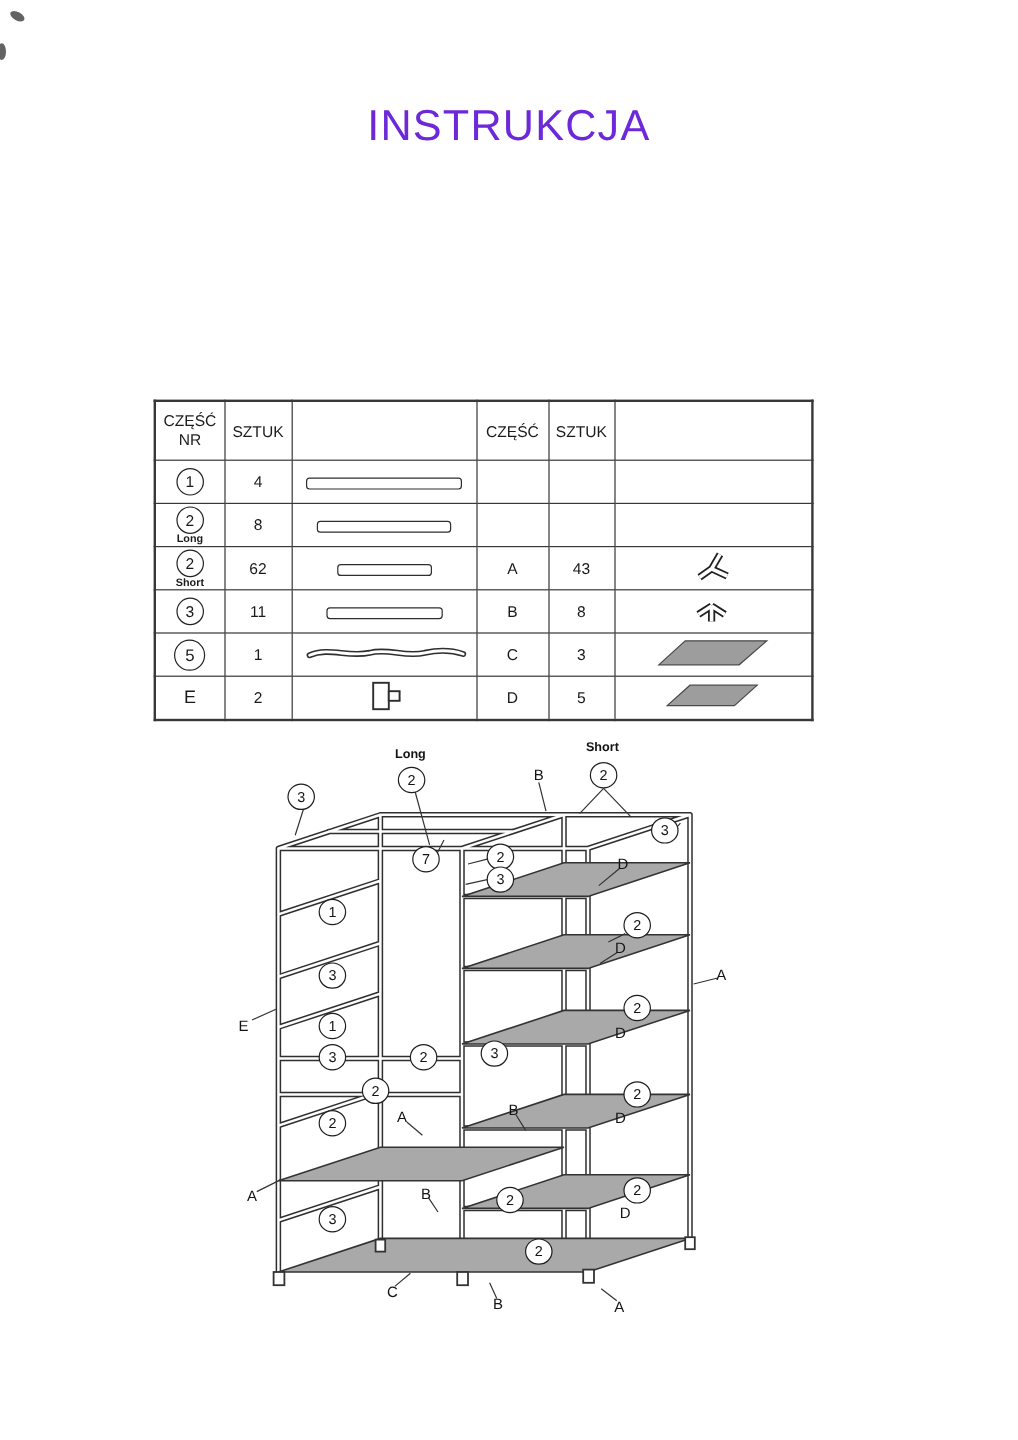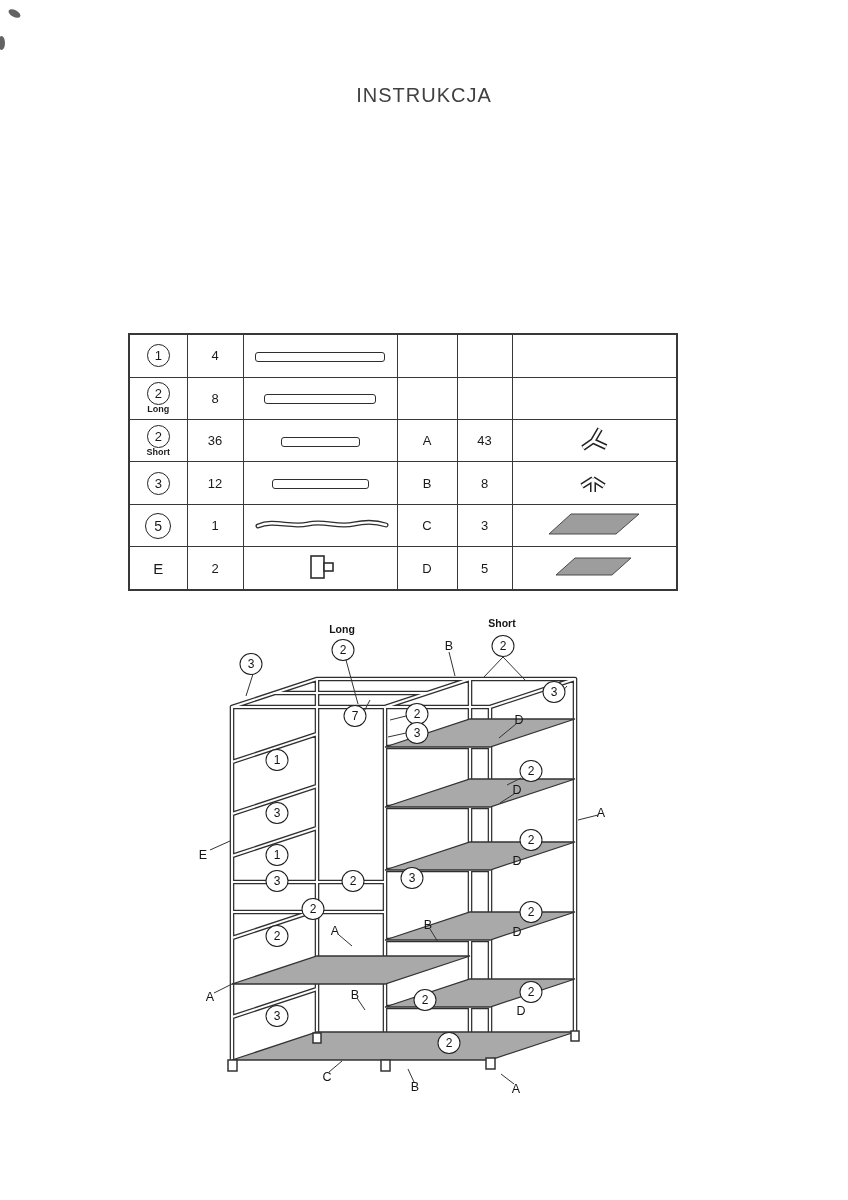--- a/index.html
+++ b/index.html
@@ -6,21 +6,21 @@
   .page{
     position:relative;width:848px;height:1200px;background:#fff;
     font-family:"Liberation Sans",sans-serif;color:#141414;overflow:hidden;
   }
   
   .artifact{position:absolute;background:#3c3c3c;border-radius:50%;opacity:.8;}
   .artifact.a1{left:8px;top:10px;width:13px;height:7px;transform:rotate(28deg);}
   .artifact.a2{left:-2px;top:36px;width:7px;height:14px;}
 
   .title{position:absolute;top:84px;left:0;width:100%;text-align:center;
-    font-size:20px;letter-spacing:1px;color:#404040;}
+    font-size:36px;letter-spacing:1px;color:#6d28d9;}
 
   
   table.parts{position:absolute;left:128px;top:333px;width:548px;height:258px;
     border-collapse:collapse;table-layout:fixed;border:2px solid #383838;}
   table.parts th,table.parts td{border:1.7px solid #383838;padding:0;
     text-align:center;vertical-align:middle;font-size:13px;font-weight:normal;color:#1a1a1a;}
   tr.header-row th{height:48px;}
   tr.part-row td{height:35px;}
   .pre{white-space:pre-line;line-height:1.25;}
   .qty{font-size:18px;}
@@ -74,20 +74,29 @@
   <table class="parts">
     <colgroup>
       <col style="width:58px">
         <col style="width:56px">
         <col style="width:154px">
       <col style="width:60px">
         <col style="width:55px">
         <col style="width:165px">
     </colgroup>
     <tbody>
+    <tr class="header-row">
+      <th class="pre">CZĘŚĆ
+NR</th>
+      <th>SZTUK</th>
+      <th></th>
+      <th>CZĘŚĆ</th>
+      <th>SZTUK</th>
+      <th></th>
+    </tr>
 
     <tr class="part-row">
       <td>
         <span class="part-cell-inner">
           <span class="circle-num">1</span>
 
         </span>
       </td>
       <td class="qty">4</td>
       <td class="shape-cell">
@@ -114,42 +123,42 @@
       <td class="shape-cell2"></td>
     </tr>
 
     <tr class="part-row">
       <td>
         <span class="part-cell-inner">
           <span class="circle-num">2</span>
           <span class="part-caption">Short</span>
         </span>
       </td>
-      <td class="qty">36</td>
+      <td class="qty">62</td>
       <td class="shape-cell">
         <div class="bar bar-s"></div>
       </td>
       <td class="letter-cell">A</td>
       <td class="qty">43</td>
       <td class="shape-cell2">
         <svg width="36" height="30" viewBox="0 0 36 30">
           <path class="t-out" d="M17,17 L24,5 M17,17 L30,23 M17,17 L7,24"></path>
           <path class="t-in" d="M17,17 L24,5 M17,17 L30,23 M17,17 L7,24"></path>
         </svg>
       </td>
     </tr>
 
     <tr class="part-row">
       <td>
         <span class="part-cell-inner">
           <span class="circle-num">3</span>
 
         </span>
       </td>
-      <td class="qty">12</td>
+      <td class="qty">11</td>
       <td class="shape-cell">
         <div class="bar bar-m"></div>
       </td>
       <td class="letter-cell">B</td>
       <td class="qty">8</td>
       <td class="shape-cell2">
         <svg width="34" height="28" viewBox="0 0 34 28">
           <path class="t-out" d="M16,11 L5,18 M16,11 L27,18 M16,11 L16,24"></path>
           <path class="t-in" d="M16,11 L5,18 M16,11 L27,18 M16,11 L16,24"></path>
         </svg>

